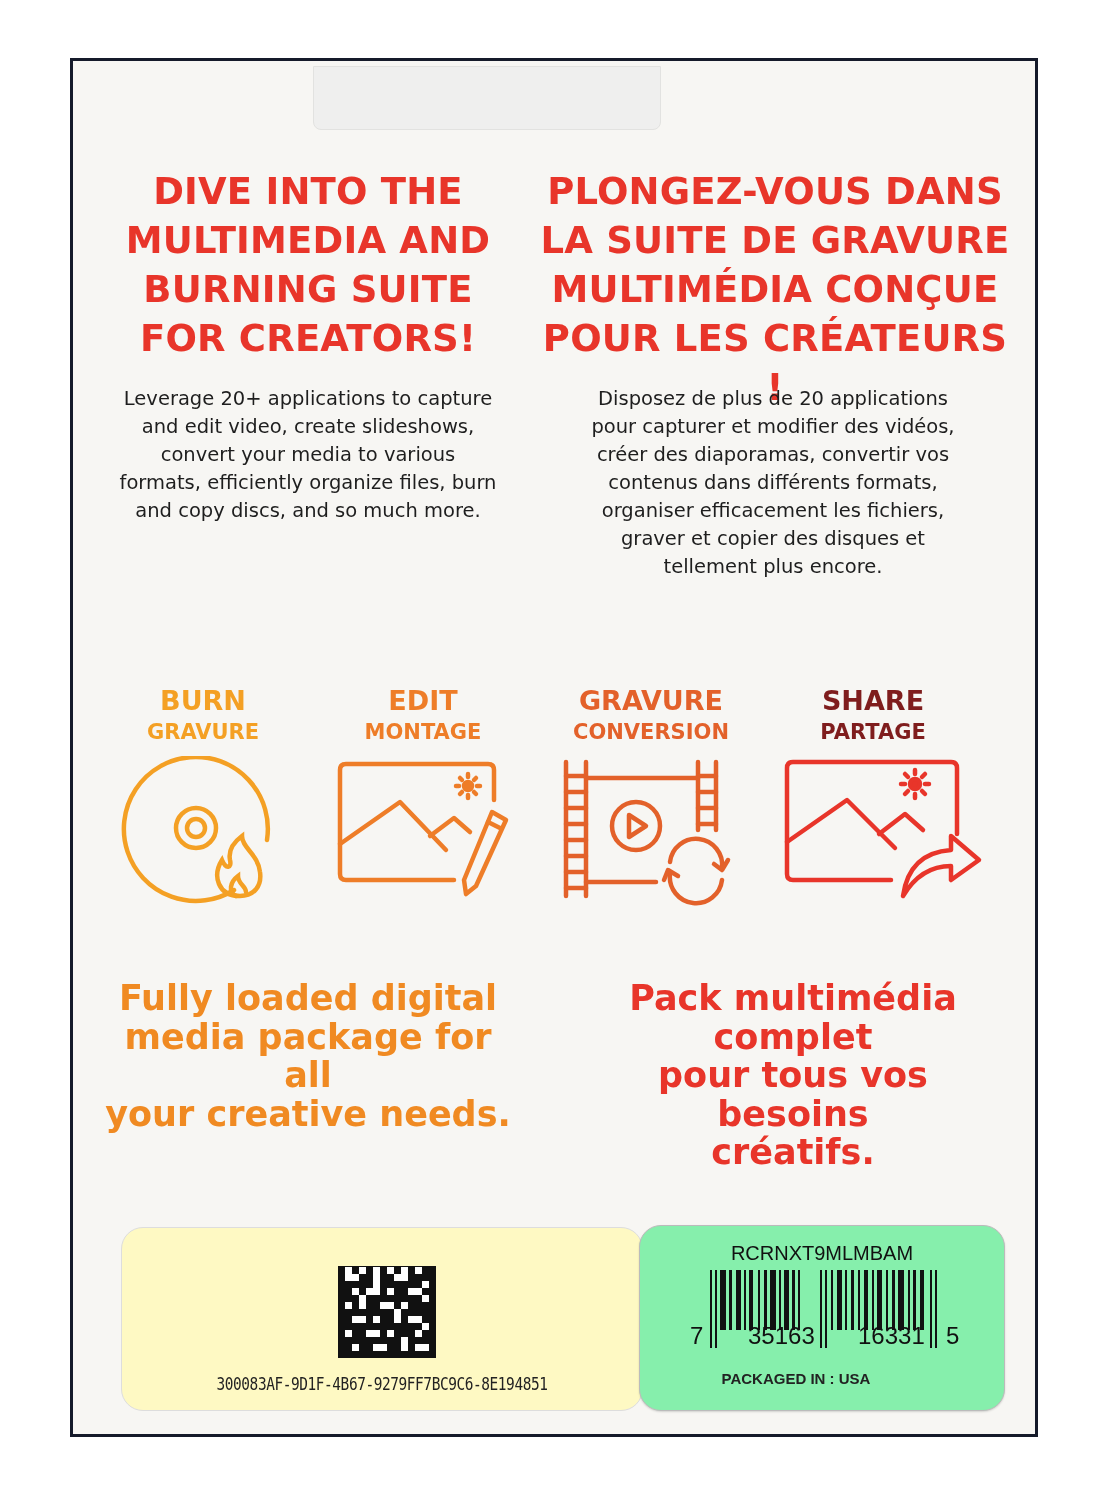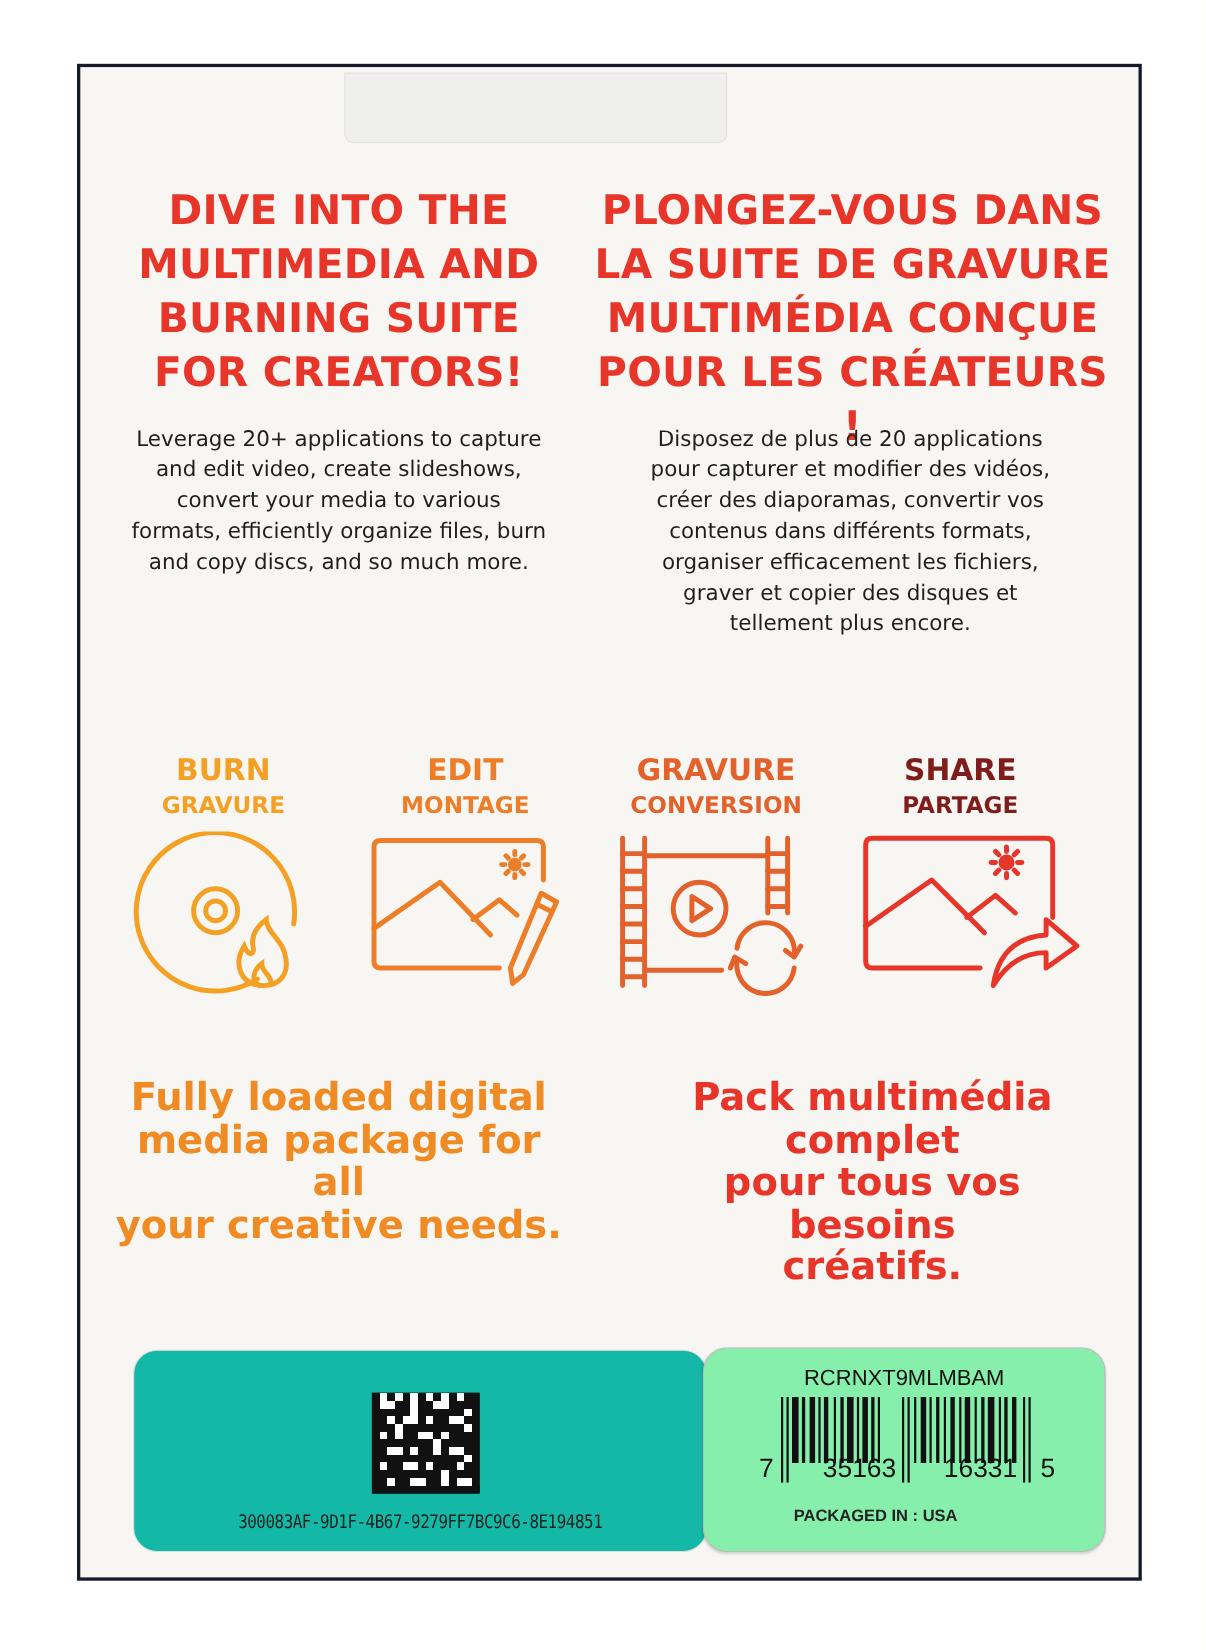--- a/index.html
+++ b/index.html
@@ -7,21 +7,21 @@
   .box { position:absolute; left:70px; top:58px; width:962px; height:1373px; border:3px solid #151a2a; background:#f7f6f3; }
   .window { position:absolute; left:240px; top:5px; width:346px; height:62px; background:#efefee; border:1px solid #e2e2e0; border-radius:0 0 8px 8px; }
   .col { position:absolute; text-align:center; }
   .headline { color:#e8352a; font-weight:bold; font-size:37px; line-height:49px; letter-spacing:0.2px; }
   .body-text { color:#1e1e1e; font-size:19.5px; line-height:28px; }
   .feature { position:absolute; top:612px; width:200px; text-align:center;margin-top:11px; }
   .feature .t1 { font-weight:bold; font-size:27px; line-height:34px; }
   .feature .t2 { font-weight:bold; font-size:21px; line-height:28px; }
   .feature svg { display:block; margin:10px auto 0; }
   .tagline { position:absolute; top:918px; text-align:center; font-weight:bold; font-size:35px; line-height:38.5px; }
-  .label-left { position:absolute; left:48px; top:1166px; width:520px; height:182px; background:#14b8a6; border:1px solid #ddd; border-radius:22px; }
+  .label-left { position:absolute; left:48px; top:1166px; width:520px; height:182px; background:#fef9c3; border:1px solid #ddd; border-radius:22px; }
   .dm { position:absolute; left:216px; top:38px; width:98px; height:92px; background:#111; }
   .dm-code { position:absolute; left:0; width:100%; top:146px; text-align:center; font-family:"DejaVu Sans Mono", monospace; font-size:17px; color:#222; letter-spacing:-0.5px; transform:scaleX(0.85); }
   .label-right { position:absolute; left:566px; top:1164px; width:364px; height:184px; background:#86efac; border:1px solid #bbb; border-radius:22px; box-shadow:0 1px 2px rgba(0,0,0,0.15); }
   .sku { position:absolute; top:16px; width:100%; text-align:center; font-family:"Liberation Sans", sans-serif; font-size:20px; color:#111; }
   .barcode { position:absolute; left:68px; top:44px; width:232px; height:78px; }
   .upc { position:absolute; top:96px; font-family:"Liberation Sans", sans-serif; font-size:24px; color:#111; }
   .pkg { position:absolute; top:144px; width:100%; left:-26px; text-align:center; font-family:"Liberation Sans", sans-serif; font-weight:bold; font-size:15px; color:#222; }
 </style>
 </head>
 <body>

